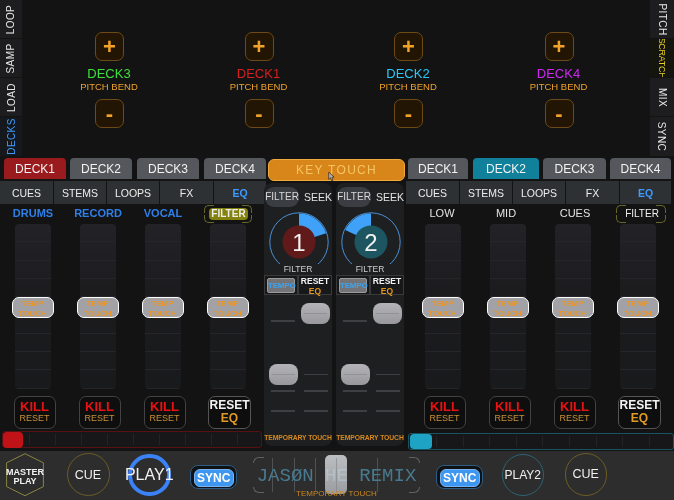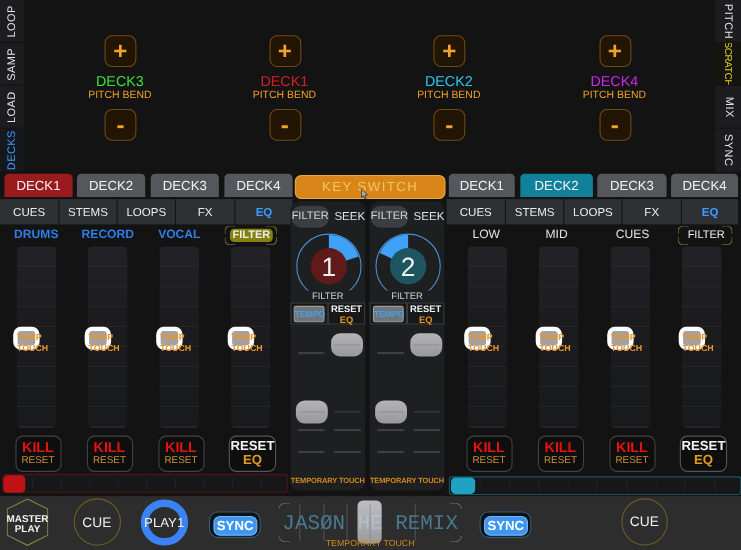--- a/index.html
+++ b/index.html
@@ -20,21 +20,21 @@
 
 .dtab{position:absolute;top:158px;height:21px;background:#54575b;border-radius:4px 4px 0 0;
   color:#f2f2f2;font-size:12px;display:flex;align-items:center;justify-content:center;}
 .stab{position:absolute;top:181px;height:23px;background:#2e3134;color:#ececec;font-size:10.5px;
   display:flex;align-items:center;justify-content:center;}
 
 .clab{position:absolute;top:207px;height:13px;width:70px;text-align:center;font-size:11px;}
 .track{position:absolute;top:224px;width:36px;height:165px;border-radius:4px;
   background:repeating-linear-gradient(to bottom,transparent 0,transparent 17.3px,#26262a 17.3px,#26262a 18.3px),
   linear-gradient(#232327,#1c1c1f 40%,#191a1c);}
-.temph{position:absolute;top:297px;width:24px;height:21px;background:#a2a2a6;border:4px solid #ffffff;
+.temph{position:absolute;top:297px;width:42px;height:21px;background:#a2a2a6;border:1px solid #ffffff;
   border-radius:7px;color:#e8952c;font-size:8px;font-weight:bold;text-align:center;line-height:9.5px;
   padding-top:1px;box-sizing:border-box;}
 .kill{position:absolute;top:396px;width:42px;height:33px;background:#0e0e0e;border:1px solid #424242;
   border-radius:7px;text-align:center;box-sizing:border-box;padding-top:3px;}
 .kill .k{color:#e81212;font-size:13px;font-weight:bold;line-height:13px;}
 .kill .r{color:#c89038;font-size:9px;line-height:10px;}
 .rsteq{position:absolute;top:396px;width:43px;height:33px;background:#0e0e0e;border:1.5px solid #555;
   border-radius:7px;text-align:center;box-sizing:border-box;padding-top:2px;}
 .rsteq .r{color:#f2f2f2;font-size:12px;font-weight:bold;line-height:13px;}
 .rsteq .e{color:#e09a20;font-size:12px;font-weight:bold;line-height:13px;}
@@ -123,21 +123,21 @@
 <div class="dtab" style="left:473px;width:66px;background:#10809b;">DECK2</div>
 <div class="dtab" style="left:543px;width:63px;">DECK3</div>
 <div class="dtab" style="left:610px;width:61px;">DECK4</div>
 
 <div class="stab" style="left:406px;width:53px;">CUES</div>
 <div class="stab" style="left:460px;width:52px;">STEMS</div>
 <div class="stab" style="left:513px;width:52px;">LOOPS</div>
 <div class="stab" style="left:566px;width:53px;">FX</div>
 <div class="stab" style="left:620px;width:51px;color:#3d9aff;font-weight:bold;">EQ</div>
 
-<div class="abs" style="left:268px;top:159px;width:137px;height:22px;background:#d8861a;border:1.5px solid #efa93f;border-radius:6px;box-sizing:border-box;display:flex;align-items:center;justify-content:center;color:#f6c463;font-size:12px;letter-spacing:1.3px;">KEY SWITCH</div>
+<div class="abs" style="left:268px;top:159px;width:137px;height:22px;background:#d8861a;border:1.5px solid #efa93f;border-radius:6px;box-sizing:border-box;display:flex;align-items:center;justify-content:center;color:#f6c463;font-size:12px;letter-spacing:1.3px;">KEY TOUCH</div>
 
 <svg class="abs" style="left:328px;top:172px;" width="7" height="10" viewBox="0 0 7 10">
       <path d="M0.7,0 L0.7,7.4 L2.5,5.8 L3.6,8.9 L4.9,8.4 L3.9,5.3 L6.1,5.1 Z" fill="#aeaeb2" stroke="#1a1a1a" stroke-width="0.6"></path>
     </svg>
 
 <div class="clab" style="left:-2px;color:#2f7fe8;font-weight:bold;">DRUMS</div>
 <div class="clab" style="left:63px;color:#2f7fe8;font-weight:bold;">RECORD</div>
 <div class="clab" style="left:128px;color:#2f7fe8;font-weight:bold;">VOCAL</div>
 
 <div class="abs" style="left:209px;top:208px;width:39px;height:12px;background:#82820d;border-radius:4px;color:#ededed;font-size:10px;font-weight:bold;text-align:center;line-height:12px;">FILTER</div>
@@ -292,36 +292,37 @@
 <div class="abs" style="left:410px;top:433.5px;width:22px;height:15.5px;background:#1fa3c4;border-radius:4px;"></div>
 
 <div id="bbar"></div>
 
 <svg class="abs" style="left:6px;top:453px;" width="38" height="44" viewBox="0 0 38 44">
   <polygon points="19,0.7 37.4,9.8 37.4,33.6 19,42.7 0.6,33.6 0.6,9.8" fill="none" stroke="#8a8440" stroke-width="1"></polygon>
   <text x="19" y="21.5" text-anchor="middle" fill="#f2f2f2" font-size="9" font-weight="bold" font-family="Liberation Sans,sans-serif">MASTER</text>
   <text x="19" y="31" text-anchor="middle" fill="#f2f2f2" font-size="9" font-weight="bold" font-family="Liberation Sans,sans-serif">PLAY</text>
 </svg>
 <div class="circ" style="left:66.5px;top:453px;width:43px;height:43px;border:1px solid #6d5c26;font-size:12.5px;">CUE</div>
-<div class="circ" style="left:128px;top:453.5px;width:42.5px;height:42.5px;border:7px solid #3b82f6;font-size:12px;">PLAY1</div>
+<div class="circ" style="left:128px;top:453.5px;width:42.5px;height:42.5px;border:4px solid #3b82f6;font-size:16px;">PLAY1</div>
 <div class="sybox" style="left:190px;">
       <div class="sync">SYNC</div>
     </div>
 
 <div class="corner" style="width:10px;height:5px;left:253px;top:457px;border-left:1px solid #616161;border-top:1px solid #616161;border-top-left-radius:6px;"></div>
 <div class="corner" style="width:10px;height:5px;left:409px;top:457px;border-right:1px solid #616161;border-top:1px solid #616161;border-top-right-radius:6px;"></div>
 <div class="corner" style="width:10px;height:5px;left:253px;top:487px;border-left:1px solid #616161;border-bottom:1px solid #616161;border-bottom-left-radius:6px;"></div>
 <div class="corner" style="width:10px;height:5px;left:409px;top:487px;border-right:1px solid #616161;border-bottom:1px solid #616161;border-bottom-right-radius:6px;"></div>
 <div class="abs" style="left:272px;top:458px;width:1px;height:34px;background:#4e5254;"></div>
 <div class="abs" style="left:293.5px;top:458px;width:1px;height:34px;background:#4e5254;"></div>
 <div class="abs" style="left:315px;top:458px;width:1px;height:34px;background:#4e5254;"></div>
 <div class="abs" style="left:376.5px;top:458px;width:1px;height:34px;background:#4e5254;"></div>
 <div class="abs" style="left:253px;top:465px;width:167px;text-align:center;color:#48798e;font-family:'Liberation Mono',monospace;font-size:19px;white-space:pre;">JASØN HE REMIX</div>
 <div class="abs" style="left:325px;top:455px;width:22px;height:38.5px;background:linear-gradient(rgba(228,231,235,0.78),rgba(196,199,204,0.72));border-radius:5px;"></div>
 <div class="abs" style="left:335.5px;top:457.5px;width:1px;height:34px;background:rgba(125,127,132,0.55);"></div>
 <div class="abs" style="left:253px;top:488.5px;width:167px;text-align:center;color:#cc8820;font-size:8px;">TEMPORARY TOUCH</div>
 
 <div class="sybox" style="left:436px;">
       <div class="sync">SYNC</div>
     </div>
+<div class="circ" style="left:501.5px;top:453.5px;width:42.5px;height:42.5px;border:1px solid #2c6274;font-size:12px;">PLAY2</div>
 <div class="circ" style="left:564.5px;top:453px;width:42.5px;height:42.5px;border:1px solid #6d5c26;font-size:12.5px;">CUE</div>
 
 </div>
 
 </body></html>

